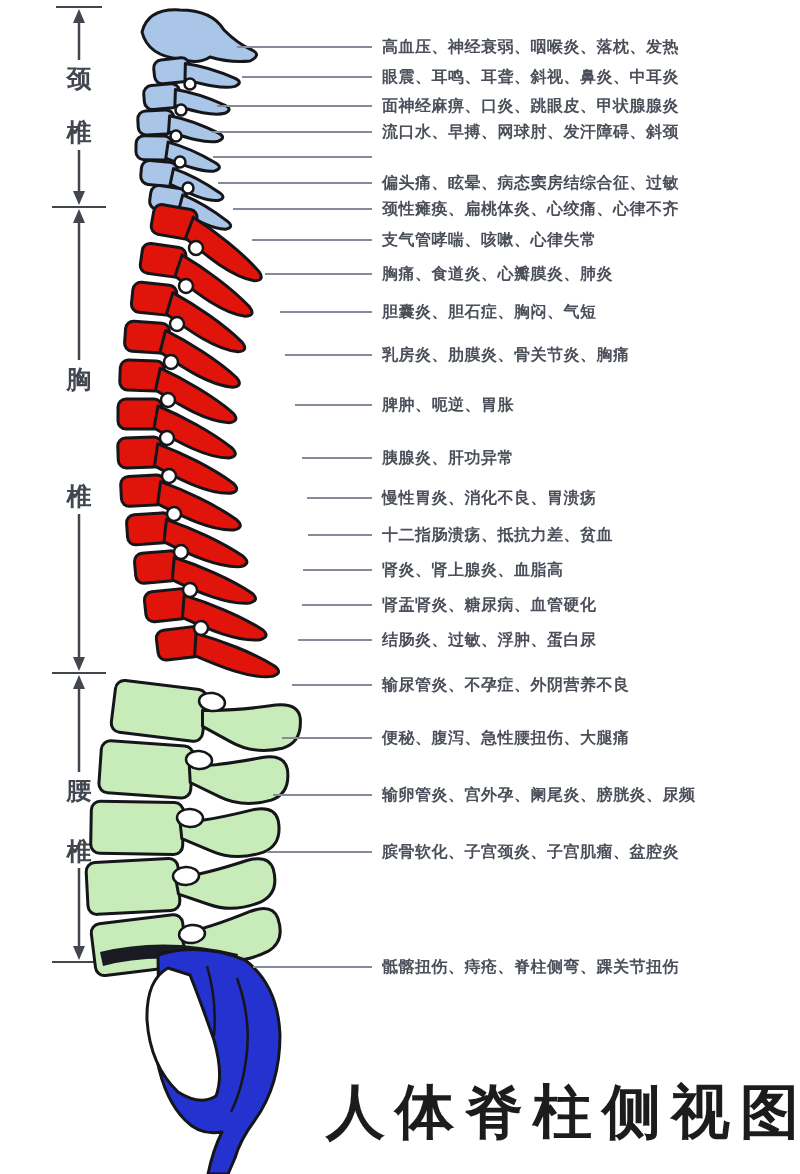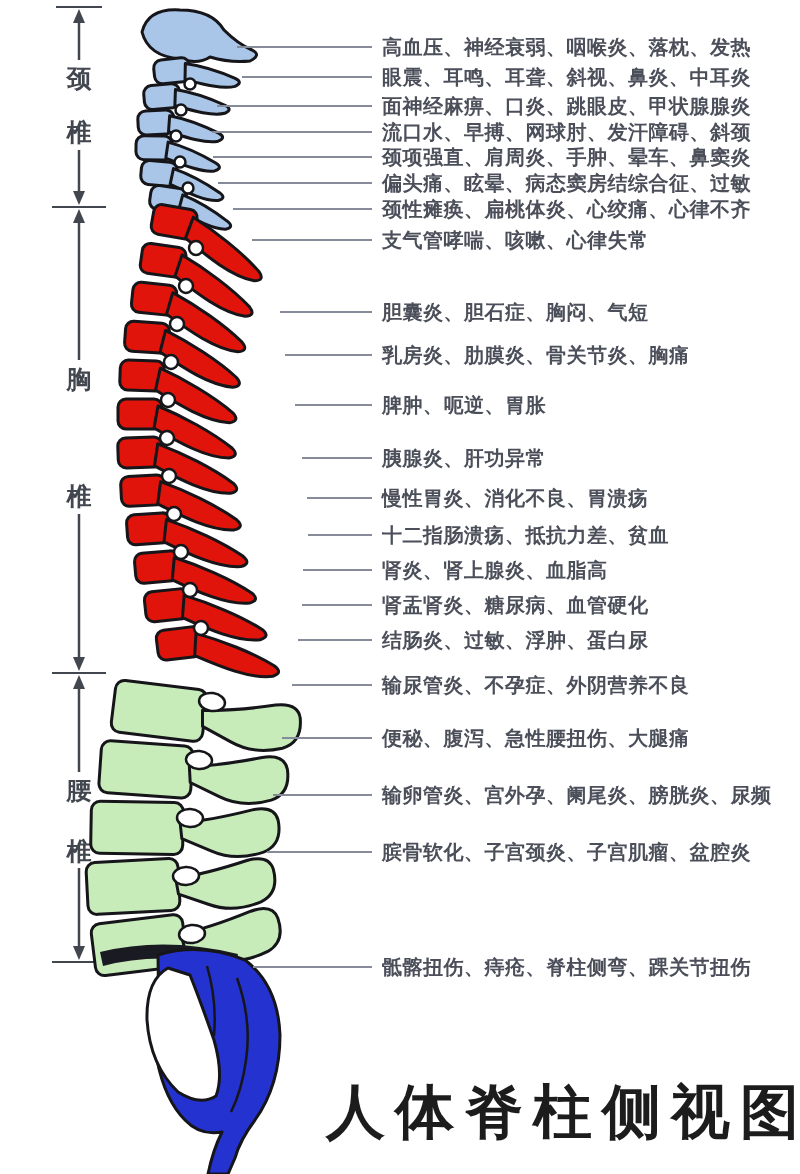--- a/index.html
+++ b/index.html
@@ -20,21 +20,21 @@
   .bracket-char{
     font-family:"Liberation Serif","DejaVu Serif",serif;
     font-size:25px;font-weight:bold;fill:var(--bracket);
     text-anchor:middle;dominant-baseline:central;
   }
   #rows{position:absolute;left:0;top:0;width:800px;height:1174px;}
   .row{position:absolute;left:0;width:800px;height:30px;}
   .leader{position:absolute;top:14px;height:0;border-top:2px solid var(--leader_line);}
   .rowtext{
     position:absolute;left:382px;top:0;height:30px;line-height:30px;
-    font-size:20px;font-weight:bold;letter-spacing:0.5px;
+    font-size:16px;font-weight:bold;letter-spacing:0.5px;
     color:var(--label_text);white-space:nowrap;
     font-family:"Liberation Serif","DejaVu Serif",serif;
   }
   .title{
     position:absolute;left:326px;top:1082px;width:420px;height:60px;
     font-size:59px;font-weight:bold;letter-spacing:10px;line-height:60px;
     color:var(--title_text);white-space:nowrap;
     font-family:"Liberation Serif","DejaVu Serif",serif;
   }
 </style>
@@ -173,38 +173,41 @@
     <span class="rowtext">面神经麻痹、口炎、跳眼皮、甲状腺腺炎</span>
   </div>
 
   <div class="row" style="top: 117px;">
     <span class="leader" style="left: 212px; width: 160px;"></span>
     <span class="rowtext">流口水、早搏、网球肘、发汗障碍、斜颈</span>
   </div>
 
   <div class="row" style="top: 142px;">
     <span class="leader" style="left: 213px; width: 159px;"></span>
-    <span class="rowtext">颈项强直、肩周炎、手肿、晕车、鼻窦炎</span>
   </div>
 
   <div class="row" style="top: 168px; text-align: center;">
     <span class="leader" style="left: 218px; width: 154px;"></span>
     <span class="rowtext">偏头痛、眩晕、病态窦房结综合征、过敏</span>
   </div>
 
   <div class="row" style="top: 194px;">
     <span class="leader" style="left: 233px; width: 139px;"></span>
     <span class="rowtext">颈性瘫痪、扁桃体炎、心绞痛、心律不齐</span>
   </div>
 
   <div class="row" style="top: 225px;">
     <span class="leader" style="left: 252px; width: 120px;"></span>
     <span class="rowtext">支气管哮喘、咳嗽、心律失常</span>
   </div>
 
+  <div class="row" style="top: 259px;">
+    <span class="leader" style="left: 265px; width: 107px;"></span>
+    <span class="rowtext">胸痛、食道炎、心瓣膜炎、肺炎</span>
+  </div>
 
   <div class="row" style="top: 297px;">
     <span class="leader" style="left: 280px; width: 92px;"></span>
     <span class="rowtext">胆囊炎、胆石症、胸闷、气短</span>
   </div>
 
   <div class="row" style="top: 340px;">
     <span class="leader" style="left: 285px; width: 87px;"></span>
     <span class="rowtext">乳房炎、肋膜炎、骨关节炎、胸痛</span>
   </div>

